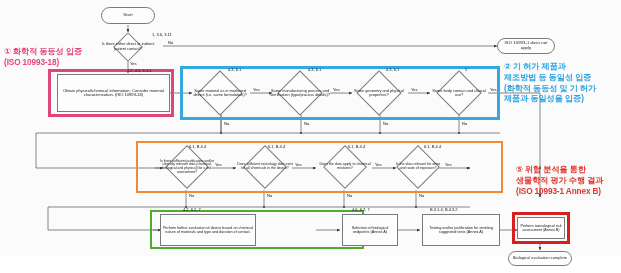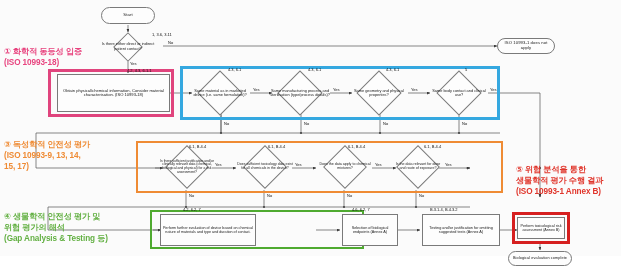--- a/index.html
+++ b/index.html
@@ -307,26 +307,24 @@
     <span>Perform toxicological risk assessment (Annex B)</span>
   </div>
 
   <div class="node terminal" style="left:508px; top:251px; width:64px; height:15px; font-size:3.8px;">
     <span>Biological evaluation complete</span>
   </div>
 
   <div class="callout c-pink" style="left:4px; top:47px;">① 화학적 동등성 입증
 (ISO 10993-18)</div>
 
-
-  <div class="callout c-orange" style="left:4px; top:140px;">③ 독성학적 안전성 평가
-(ISO 10993-9, 13, 14,
-15, 17)</div>
-
-  <div class="callout c-green" style="left:4px; top:212px;">④ 생물학적 안전성 평가 및
-위험 평가의 해석
-(Gap Analysis &amp; Testing 등)</div>
+  <div class="callout c-blue" style="left:504px; top:62px;">② 기 허가 제품과
+제조방법 등 동일성 입증
+(화학적 동등성 및 기 허가
+제품과 동일성을 입증)</div>
+
+
 
   <div class="callout c-red" style="left:504px; top:165px;">⑤ 위험 분석을 통한
 생물학적 평가 수행 결과
 (ISO 10993-1 Annex B)</div>
 
 </div>
 
 </body></html>

